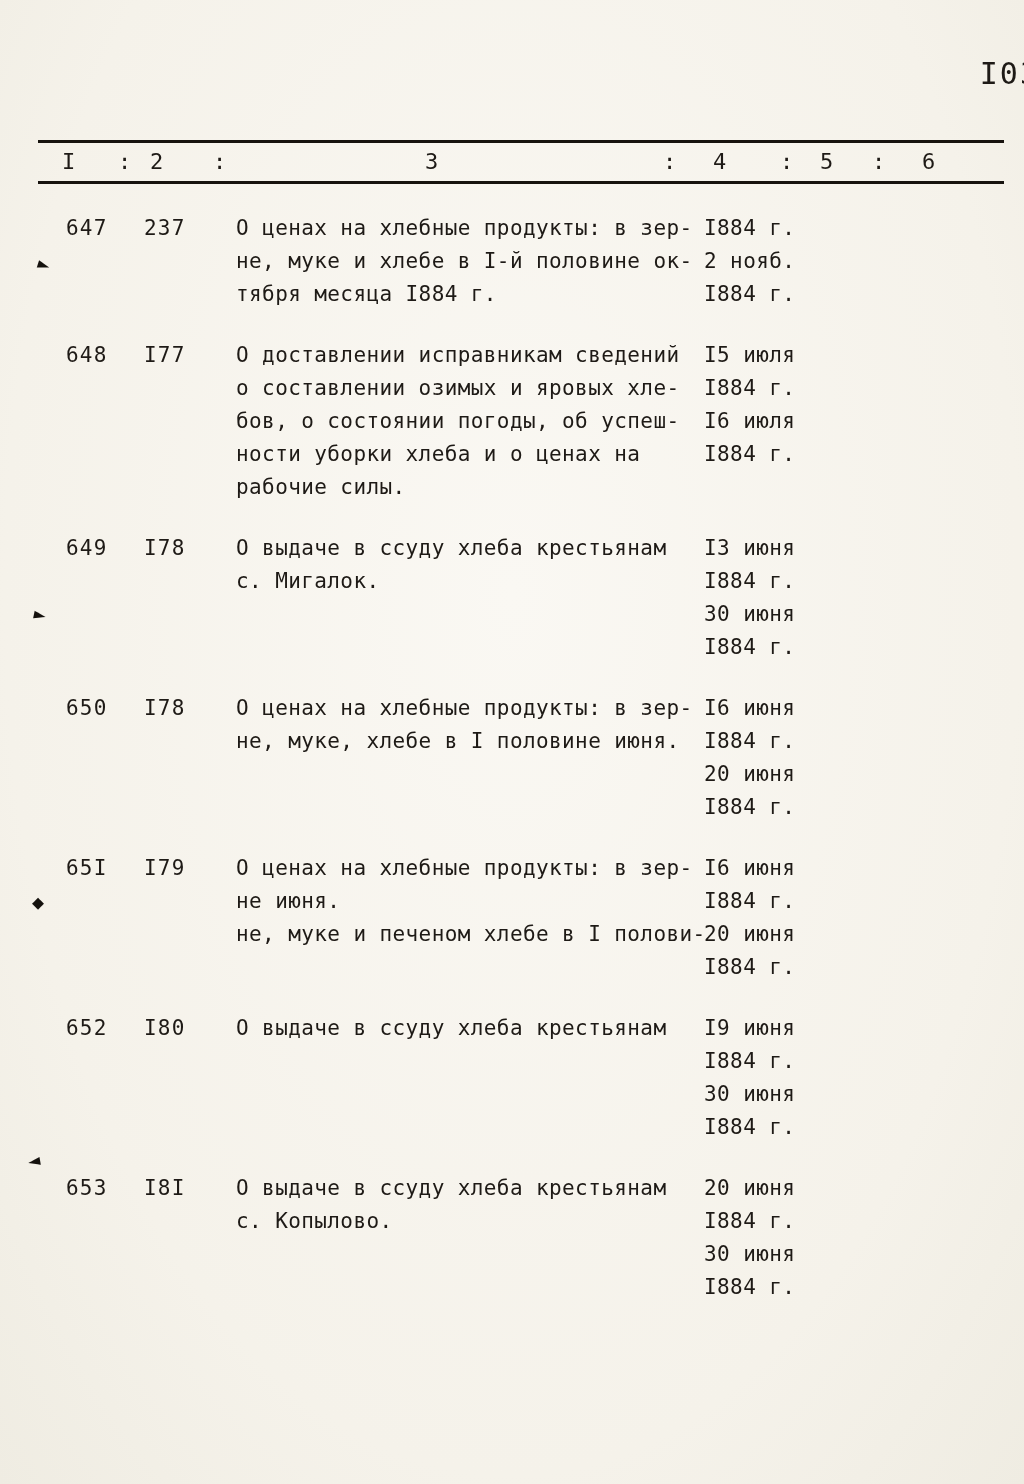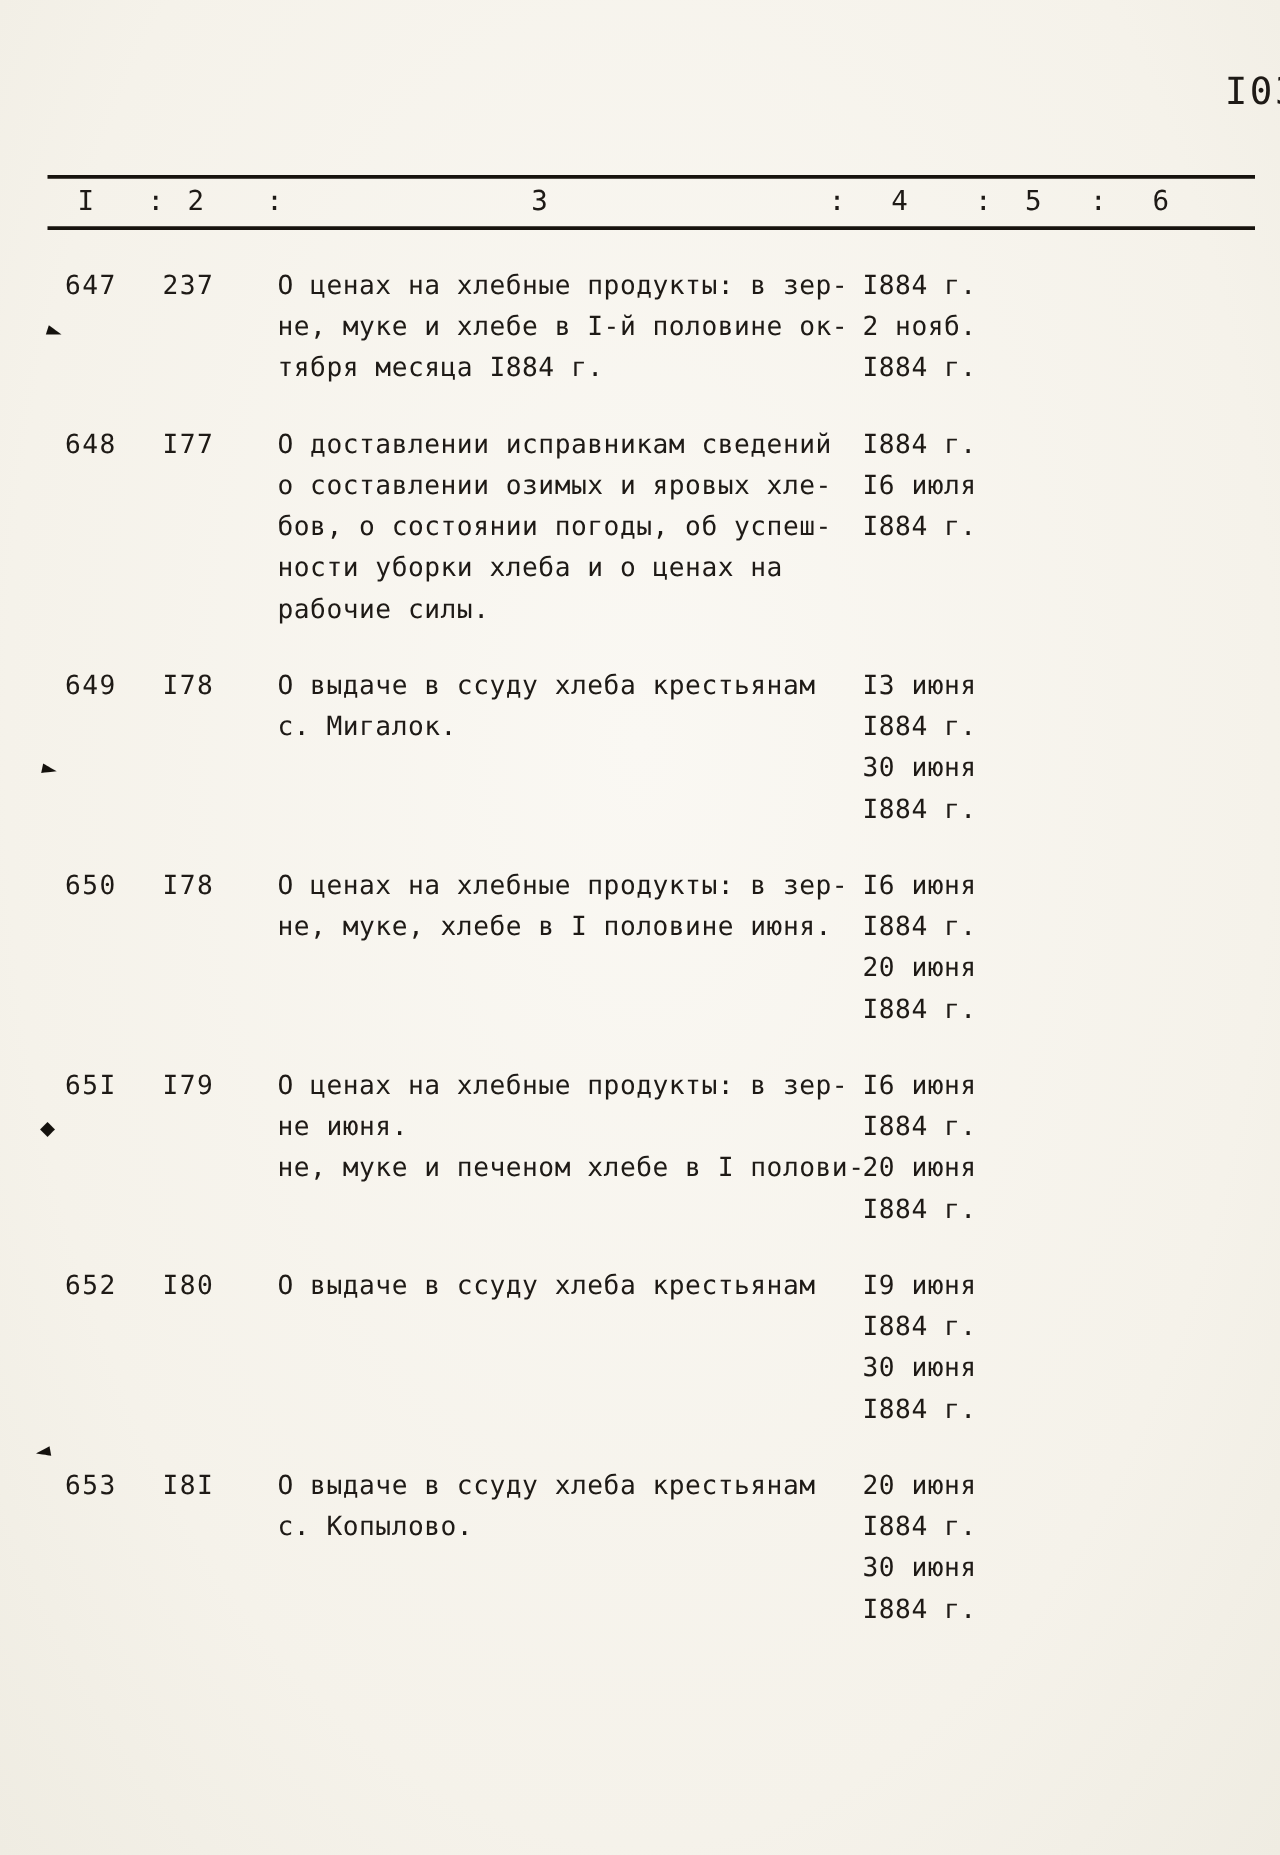--- a/index.html
+++ b/index.html
@@ -17,21 +17,21 @@
   .page-number {
     position:absolute; top:56px; left:16px; width:100%;
     text-align:right; font-size:30px; letter-spacing:2px;
   }
   .header-band { position:absolute; top:140px; left:38px; width:966px; height:44px; }
   .rule { position:absolute; left:0; right:0; height:3px; background:#17130e; }
   .rule.top { top:0; }
   .rule.bottom { bottom:0; }
   .header-cells { position:absolute; inset:0; }
   .header-cells span { position:absolute; top:9px; font-size:22px; letter-spacing:1px; }
-  .rows { position:absolute; top:212px; left:0; width:896px; }
+  .rows { position:absolute; top:212px; left:14px; width:896px; }
   .row {
     display:grid;
     grid-template-columns:78px 92px 468px 1fr;
     padding-left:52px;
     margin-bottom:28px;
     font-size:21px;
     line-height:33px;
     letter-spacing:0.4px;
   }
   .col.num, .col.doc { letter-spacing:1.2px; }
@@ -81,20 +81,21 @@
         <div class="col num">648</div>
         <div class="col doc">I77</div>
         <div class="col title">
           <div class="title-line">О доставлении исправникам сведений</div>
           <div class="title-line">о составлении озимых и яровых хле-</div>
           <div class="title-line">бов, о состоянии погоды, об успеш-</div>
           <div class="title-line">ности уборки хлеба и о ценах на</div>
           <div class="title-line">рабочие силы.</div>
         </div>
         <div class="col dates">
+          <div class="date-line">I5 июля</div>
           <div class="date-line">I884 г.</div>
           <div class="date-line">I6 июля</div>
           <div class="date-line">I884 г.</div>
         </div>
       </div>
       <div class="row">
         <div class="col num">649</div>
         <div class="col doc">I78</div>
         <div class="col title">
           <div class="title-line">О выдаче в ссуду хлеба крестьянам</div>

